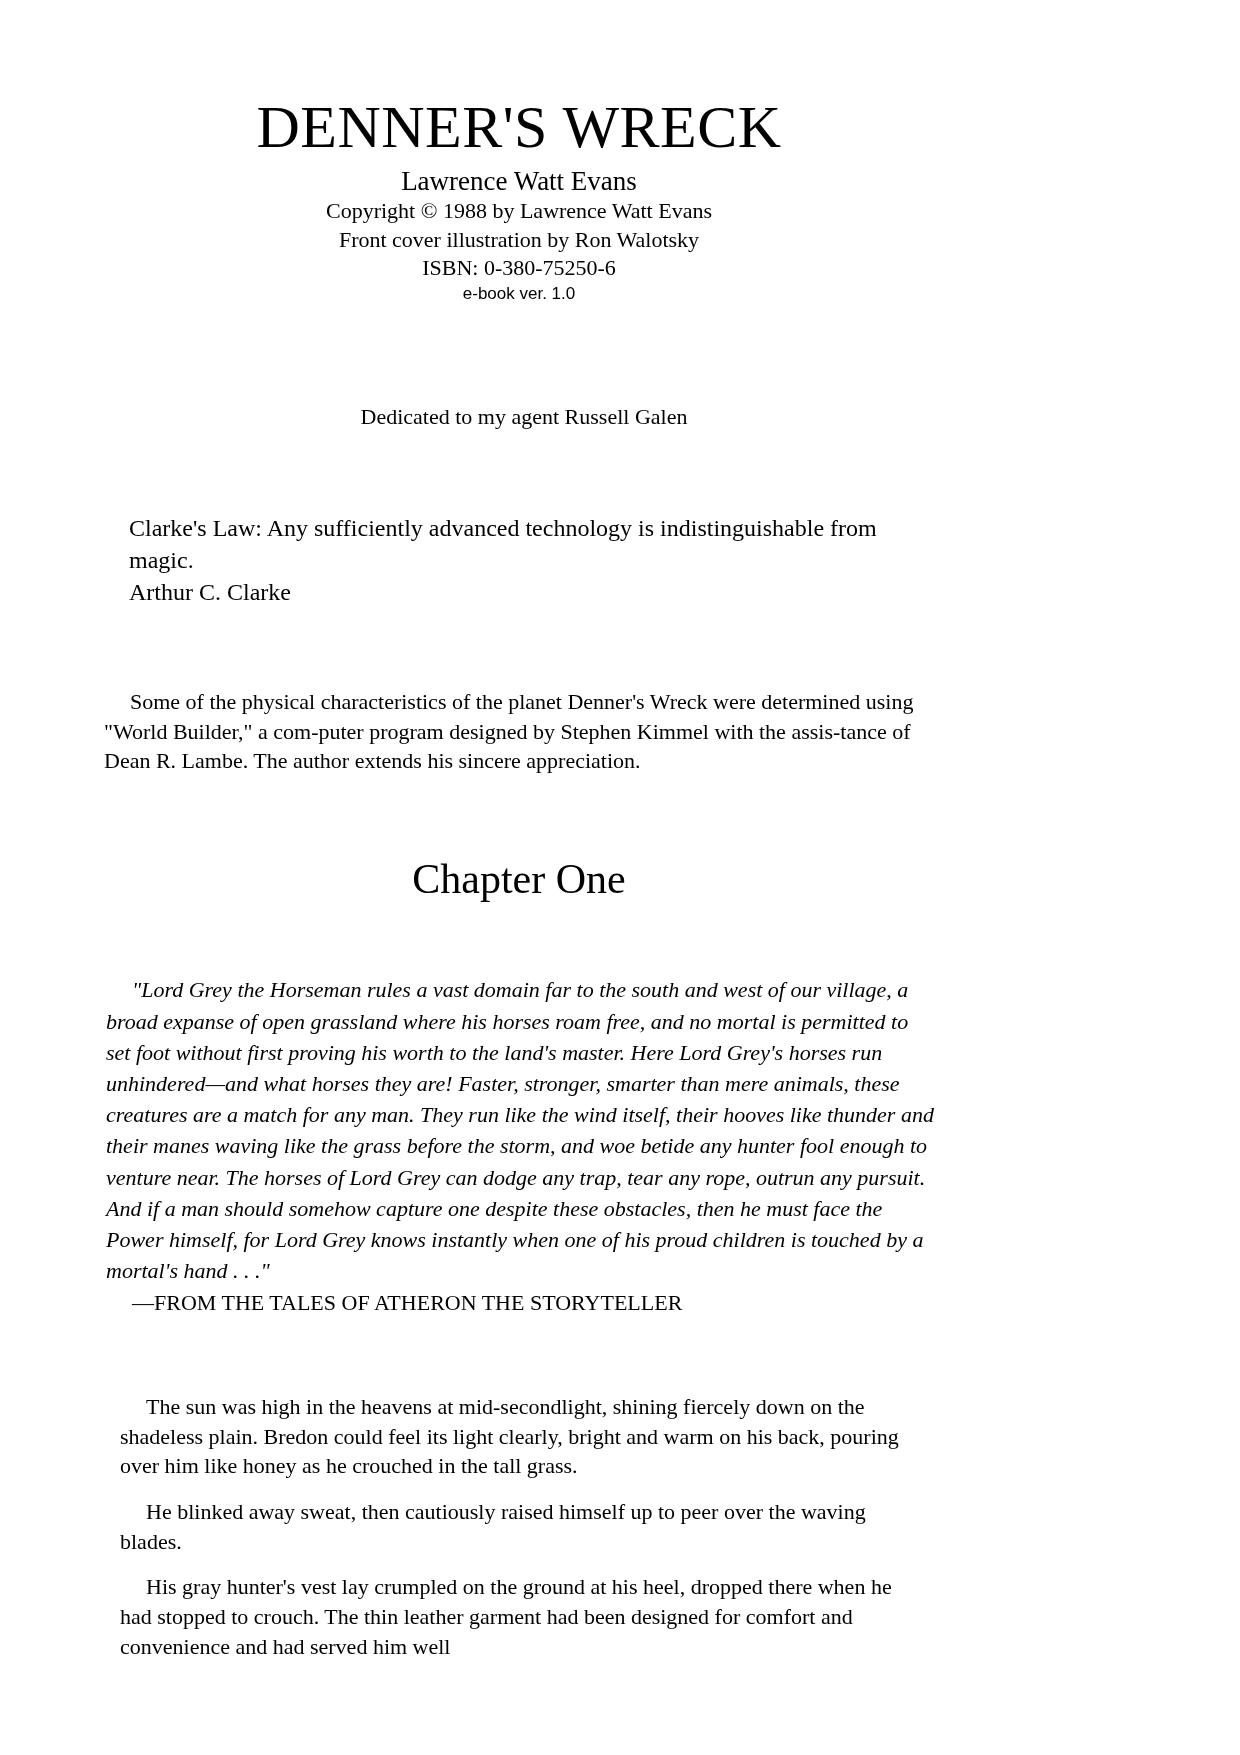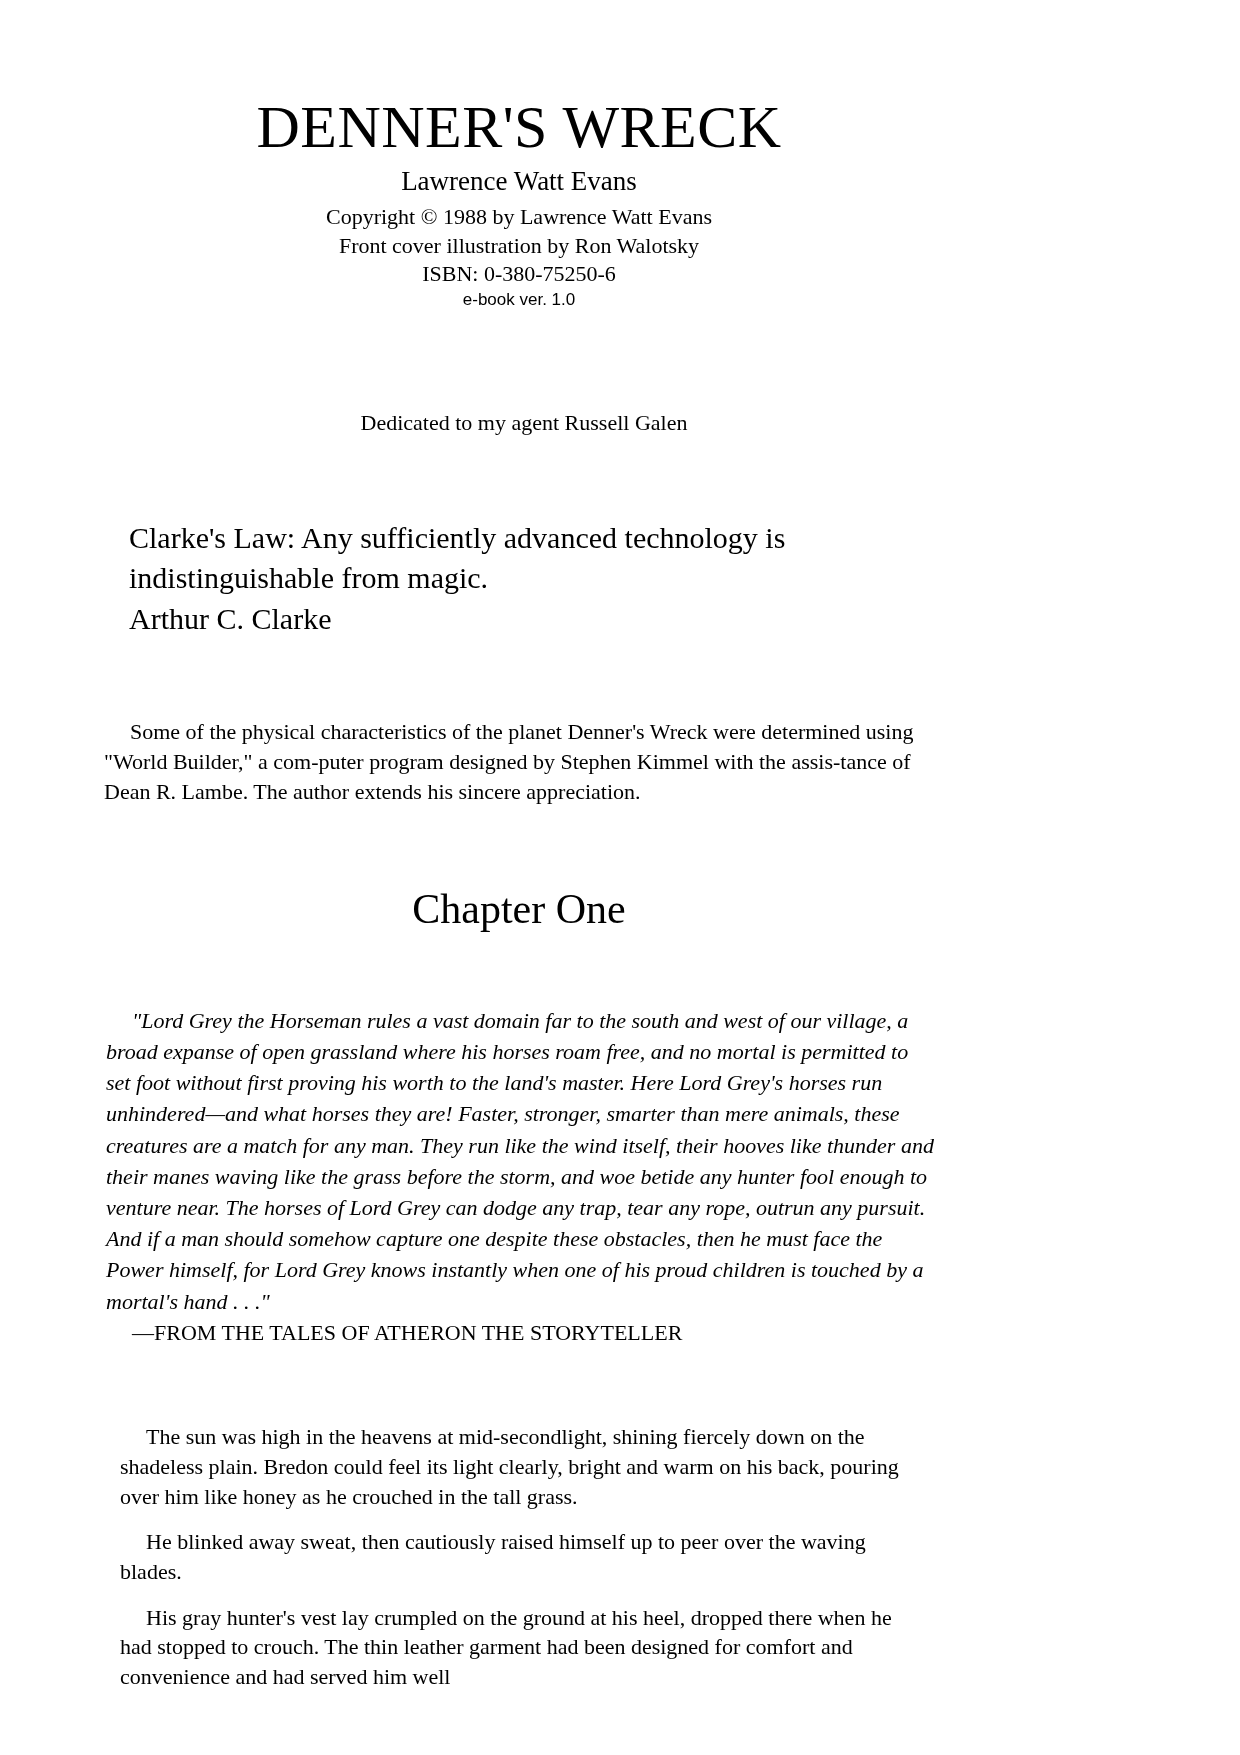--- a/index.html
+++ b/index.html
@@ -26,41 +26,41 @@
     font-size: 60px;
     font-weight: normal;
     letter-spacing: 0.5px;
     line-height: 1.05;
     margin: 0 0 6px 0;
   }
   .book-author {
     text-align: center;
     font-size: 27px;
     line-height: 1.2;
-    margin: 6px;
+    margin: 0;
   }
   .copyright-block {
     text-align: center;
     font-size: 22px;
     line-height: 1.28;
   }
   .copyright-block .ebook-ver {
     font-family: "Liberation Sans", sans-serif;
     font-size: 17px;
     line-height: 1.4;
   }
   .dedication {
     margin-top: 98px;
     text-align: center;
     font-size: 22px;
     padding-left: 10px;
   }
   .epigraph {
     margin-top: 82px;
-    font-size: 30px;
+    font-size: 24px;
     line-height: 1.35;
     padding-left: 25px;
   }
   .credits {
     margin-top: 78px;
     font-size: 22px;
     line-height: 1.35;
     text-align: left;
   }
   .credits .indent {

